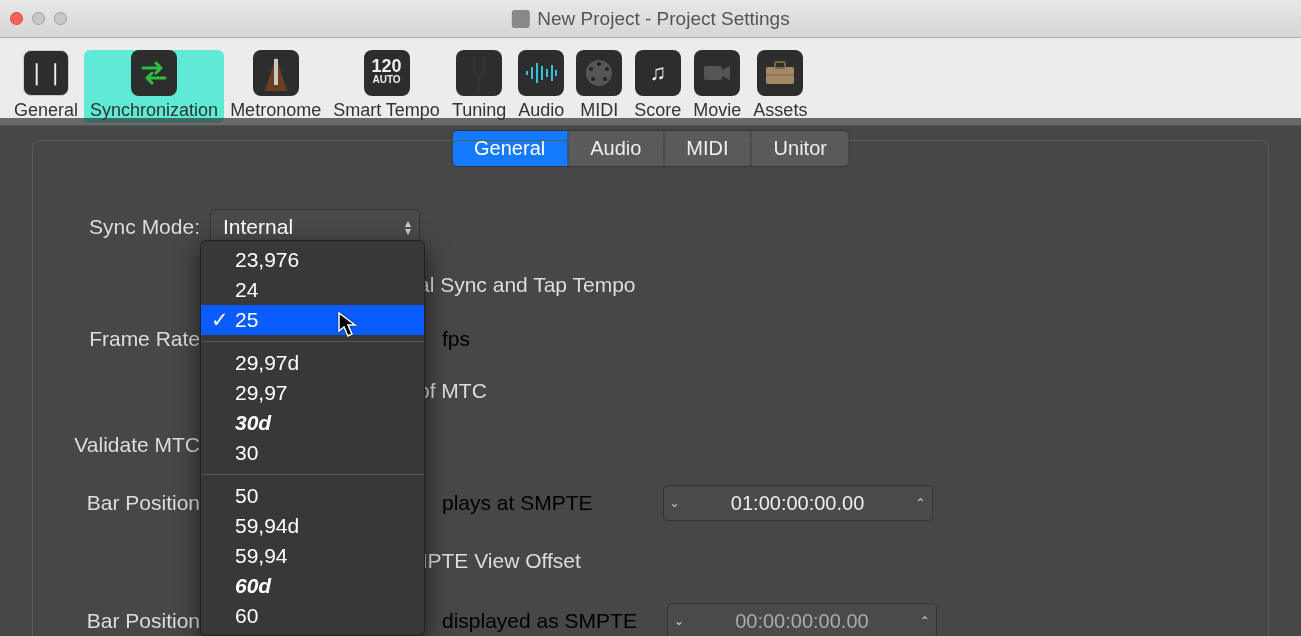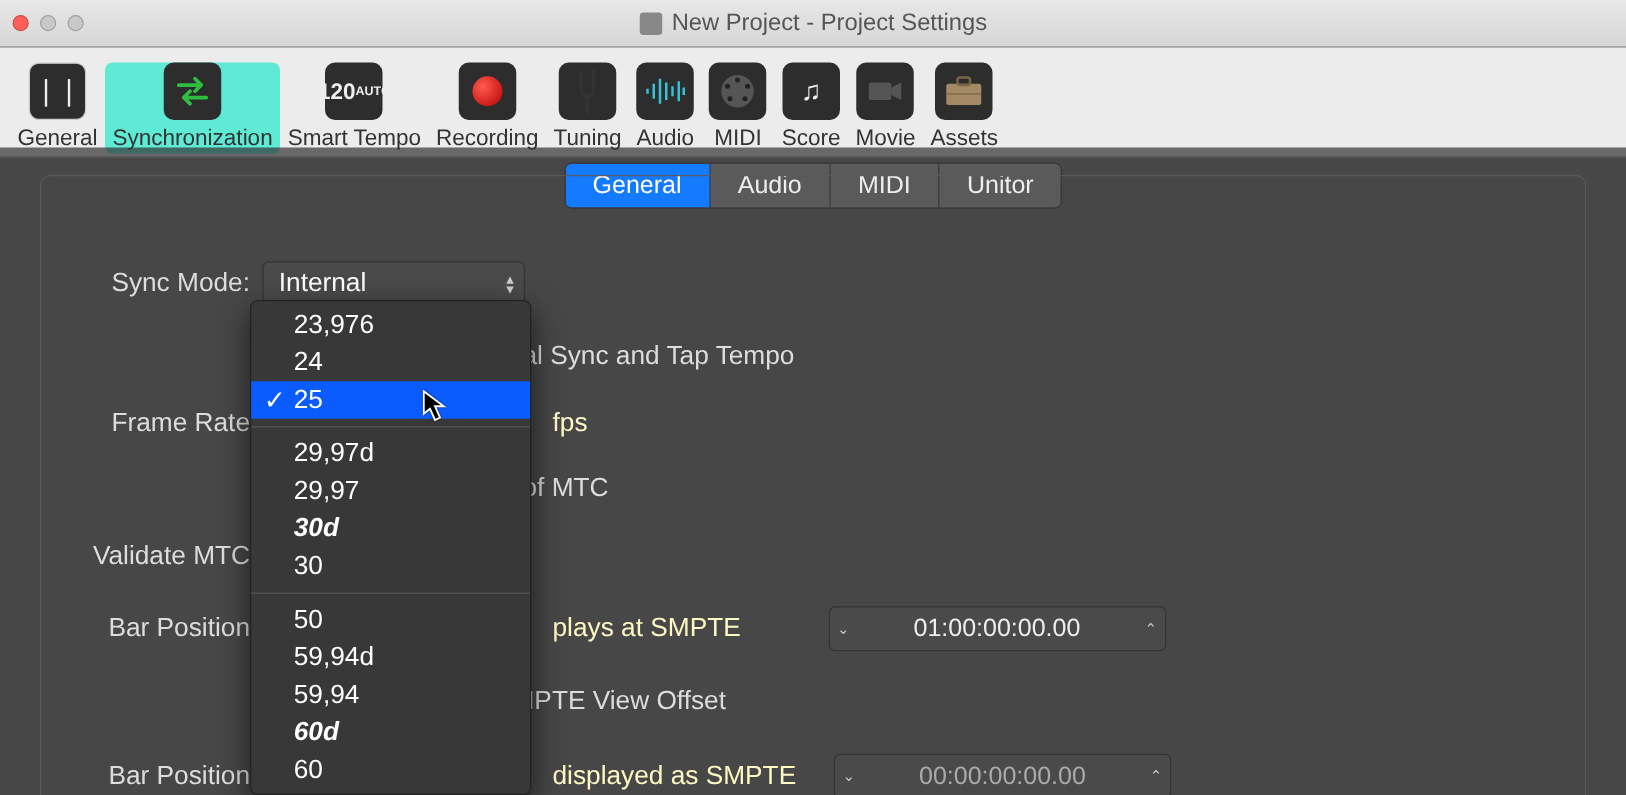--- a/index.html
+++ b/index.html
@@ -53,21 +53,21 @@
     width:46px; height:46px; border-radius:8px;
     display:flex; align-items:center; justify-content:center;
     margin-bottom:4px;
     font-size:22px;
     background:#2d2d2d;
     color:#eee;
   }
   .tool .label { font-size:18px; color:#333; }
   .icon-general { background:#f7f7f7; border:1px solid #ccc; color:#777;}
   .icon-sync { background:#222;}
-  .icon-tempo { background:#312316; color:#f6a734; flex-direction:row; font-size:13px; line-height:13px; font-weight:600;}
+  .icon-tempo { background:#312316; color:#f6a734; flex-direction:column; font-size:13px; line-height:13px; font-weight:600;}
   .icon-record { background:#1d1d1d;}
   .icon-audio { background:#1d1d1d; color:#35c1d6;}
   .icon-midi { background:#1d1d1d; color:#ccc;}
   .icon-score { background:#f5f5f5; color:#222;}
   .icon-movie { background:#ddd; color:#444;}
   .icon-assets { background:#ddd; color:#555;}
   .icon-metronome { background:transparent; color:#555;}
   .icon-tuning { background:transparent; color:#333;}
   
   .dark-area {
@@ -124,21 +124,21 @@
     padding:5px 10px 5px 12px;
     color:#fff;
     position:relative;
     min-width:210px;
     font-size:21px;
   }
   .popup .chev {
     position:absolute; right:8px; top:50%; transform:translateY(-50%);
     font-size:12px; line-height:8px; color:#ccc;
   }
-  .after-text { margin-left:14px; color:#fef9c3;}
+  .after-text { margin-left:14px; color:#000000;}
   .spinner {
     display:flex; align-items:center;
     background:#4a4a4a;
     border:1px solid #343434;
     border-radius:5px;
     width:270px; height:36px;
     color:#eee;
     justify-content:space-between;
     padding:0 6px;
     font-size:20px;
@@ -200,31 +200,34 @@
   <div class="tool selected">
     <div class="icon-box icon-sync">
       <svg width="30" height="24" viewBox="0 0 30 24">
           <path d="M4 7 H22 M22 7 L17 2 M22 7 L17 12" stroke="#2fbf3f" stroke-width="3" fill="none" stroke-linecap="round"></path>
           <path d="M26 17 H8 M8 17 L13 12 M8 17 L13 22" stroke="#2fbf3f" stroke-width="3" fill="none" stroke-linecap="round"></path>
         </svg>
     </div>
     <div class="label">Synchronization</div>
   </div>
   <div class="tool">
+    <div class="icon-box icon-metronome">
+      <svg width="34" height="40" viewBox="0 0 34 40">
+          <polygon points="17,3 28,38 6,38" fill="#6a3d1e"></polygon>
+          <rect x="15" y="6" width="4" height="26" fill="#c8c8c8"></rect>
+        </svg>
+    </div>
+    <div class="label">Metronome</div>
+  </div>
+  <div class="tool">
     <div class="icon-box icon-tempo">
       <span style="font-size:18px;">120</span>
       <span style="font-size:10px;">AUTO</span>
     </div>
     <div class="label">Smart Tempo</div>
-  </div>
-  <div class="tool">
-    <div class="icon-box icon-record">
-      <div style="width:24px;height:24px;border-radius:50%;background:radial-gradient(circle at 35% 35%, #ff5b4f, #b60000);"></div>
-    </div>
-    <div class="label">Recording</div>
   </div>
   <div class="tool">
     <div class="icon-box icon-tuning">
       <svg width="30" height="40" viewBox="0 0 30 40">
           <path d="M10 4 V18 Q10 24 15 24 Q20 24 20 18 V4 M15 24 V38" stroke="#333" stroke-width="3" fill="none" stroke-linecap="round"></path>
         </svg>
     </div>
     <div class="label">Tuning</div>
   </div>
   <div class="tool">

